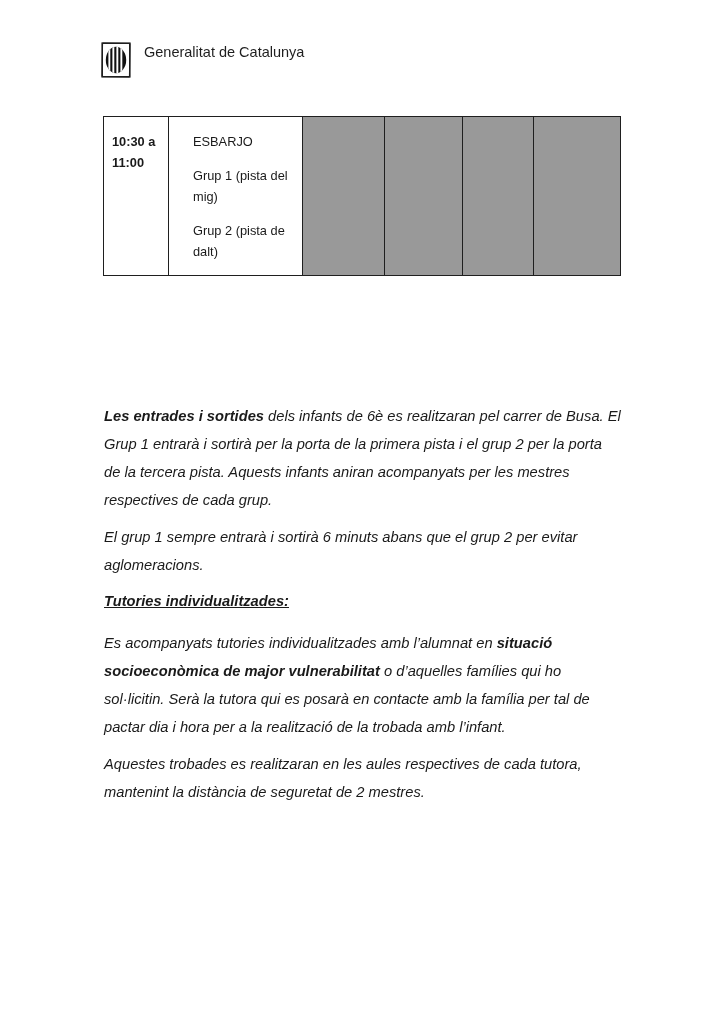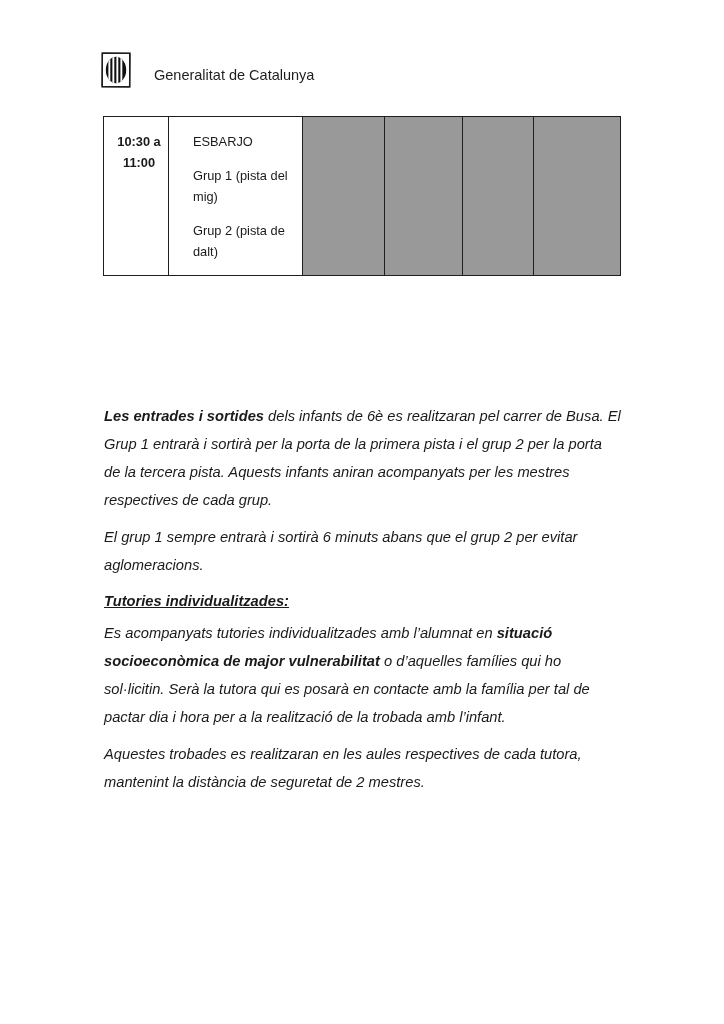--- a/index.html
+++ b/index.html
@@ -10,24 +10,24 @@
     background: #ffffff;
     color: #1a1a1a;
     font-family: "Liberation Sans", sans-serif;
     overflow: hidden;
   }
 
   
   .doc-header {
     position: absolute;
     left: 101px;
-    top: 48px;
+    top: 38px;
     display: flex;
-    align-items: flex-end;
-    gap: 23px;
+    align-items: flex-start;
+    gap: 13px;
   }
   .logo { width: 30px; height: 38px; display: block; margin-top: 3px; }
   .org-lines { font-size: 14.5px; line-height: 28px; color: #1f1f1f; }
 
   
   .schedule {
     position: absolute;
     left: 103px;
     top: 116px;
     width: 517px;
@@ -37,21 +37,20 @@
   .schedule td {
     border: 1.5px solid #1f1f1f;
     vertical-align: top;
     font-size: 12.8px;
     line-height: 21px;
     overflow: hidden;
   }
   .schedule .time-cell {
     font-weight: bold;
     padding: 14px 2px 0 8px;
-    text-align: center;
   }
   .schedule .desc-cell { padding: 14px 3px 0 24px; }
   .schedule .desc-cell p { margin: 0 0 13px 0; white-space: pre-wrap; }
   .schedule .grey-cell { background: #999999; }
   .row-esbarjo { height: 108px; }
   .row-aula   { height: 156px; }
 
   
   .body-text {
     position: absolute;
@@ -60,21 +59,21 @@
     width: 517px;
     font-size: 14.7px;
     line-height: 28px;
     font-style: italic;
   }
   .body-text p { margin: 0 0 8.5px 0; white-space: pre-wrap; }
   .body-text .section-heading {
     font-size: 14.7px;
     font-weight: bold;
     text-decoration: underline;
-    margin: 0 0 4px 0;
+    margin: 0 0 14px 0;
   }
   .body-text strong { font-weight: bold; }
 </style>
 </head>
 <body>
 
 <div class="page">
 
   <header class="doc-header">
     <svg class="logo" viewBox="0 0 30 38">

